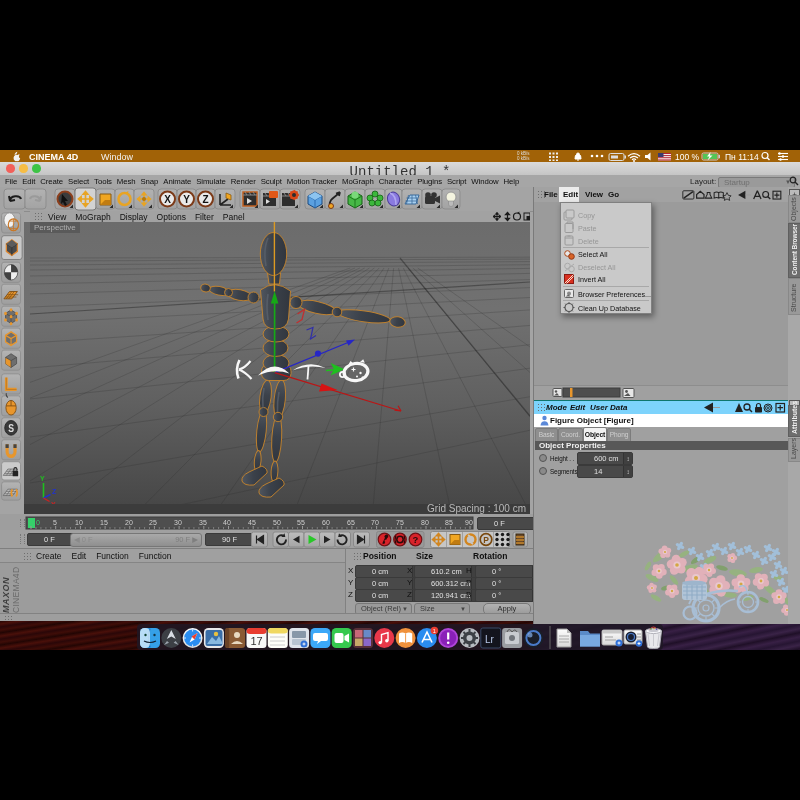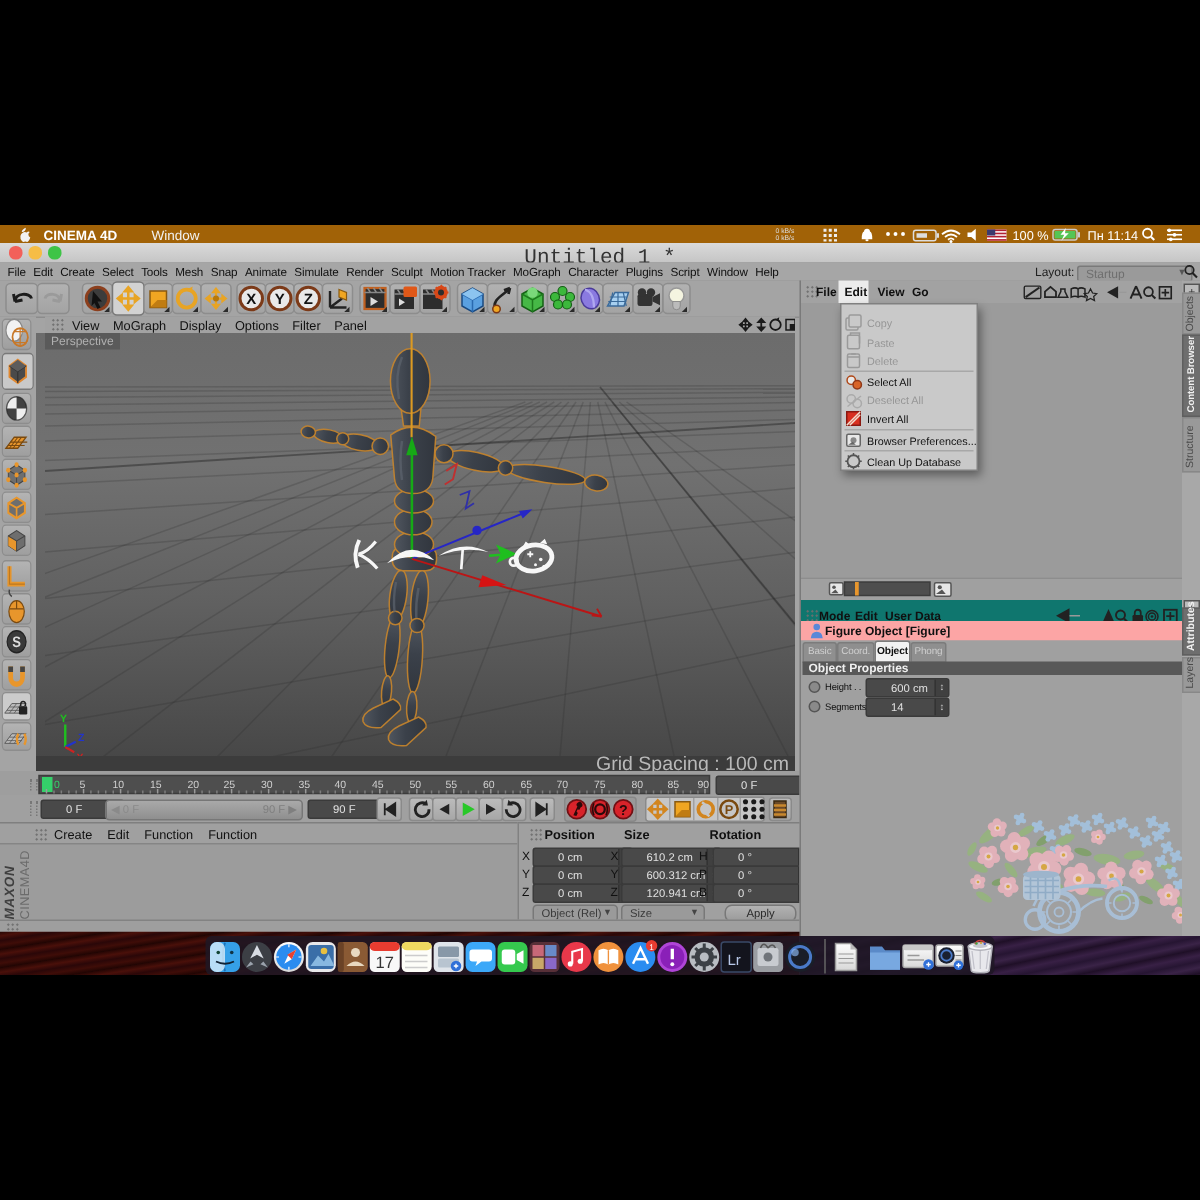--- a/index.html
+++ b/index.html
@@ -433,21 +433,21 @@
         <line x1="13.5" y1="276" x2="20.5" y2="272.5" stroke="#2233cc" stroke-width="1.4"></line>
         <text x="22" y="272" fill="#2233cc">Z</text>
         <line x1="13.5" y1="276" x2="19.5" y2="279.5" stroke="#cc2222" stroke-width="1.4"></line>
         <text x="21" y="285" fill="#cc2222">X</text>
       </g>
     </svg>
 
     <div class="abs" style="left:6px;top:0px;background:#5a5a5a;color:#b0b0b0;font-size:8px;padding:1px 4px;">Perspective</div>
   </div>
 
-  <div class="abs" style="left:24px;top:354px;width:506px;height:10px;background:#3c3c3c;color:#b9b9b9;font-size:13px;line-height:10px;">
+  <div class="abs" style="left:24px;top:354px;width:506px;height:10px;background:#3c3c3c;color:#b9b9b9;font-size:10px;line-height:10px;">
     <span style="position:absolute;right:4px;">Grid Spacing : 100 cm</span>
   </div>
 
   <div class="abs" style="left:0;top:364px;width:533px;height:16px;background:#9e9e9e;" id="timeline">
     <div class="abs" style="left:20px;top:5px;width:3px;height:8px;border-left:1px dotted #777;border-right:1px dotted #777;"></div>
     <svg width="533" height="16" style="position:absolute;left:0;top:0;">
       <rect x="26" y="3" width="447" height="12" fill="#4e4e4e" stroke="#3c3c3c"></rect>
       <rect x="28" y="4" width="7" height="10" fill="#35d06a"></rect>
       <g font-family="Liberation Sans" font-size="7" fill="#cfcfcf">
         <text x="36" y="11" fill="#35d06a">0</text>
@@ -720,41 +720,41 @@
           <circle cx="22" cy="5.5" r="1.2" fill="#555"></circle>
           <path d="M20 9.5 l3 -2.5 2 2.5 z" fill="#555"></path>
         <rect x="29" y="2" width="57" height="9" fill="#4e4e4e" stroke="#3c3c3c"></rect>
         <rect x="36" y="2" width="2.5" height="9" fill="#e8962c"></rect>
         <rect x="89" y="2.5" width="11" height="9" rx="1" fill="#e6e6e6" stroke="#555"></rect>
           <circle cx="92.5" cy="5.5" r="1.4" fill="#555"></circle>
           <path d="M90 10 l4 -3 2.5 3 z" fill="#555"></path>
       </svg>
     </div>
 
-    <div class="abs" style="left:0;top:213px;width:255px;height:13px;background:#0f766e;border-top:4px solid #0f766e;border-bottom:1px solid #8d8d8d;">
+    <div class="abs" style="left:0;top:213px;width:255px;height:13px;background:#7dd3fc;border-top:1px solid #0f766e;border-bottom:1px solid #8d8d8d;font-style:italic;">
       <div class="handle abs" style="left:3px;top:2px;"></div>
       <span class="abs tx" style="left:12px;top:2px;font-size:8px;font-weight:bold;">Mode</span>
       <span class="abs tx" style="left:36px;top:2px;font-size:8px;font-weight:bold;">Edit</span>
       <span class="abs tx" style="left:56px;top:2px;font-size:8px;font-weight:bold;">User Data</span>
       <svg width="85" height="13" style="position:absolute;left:168px;top:0;">
         <path d="M2 6.5 l9 -5 v10 z" fill="#222"></path>
           <path d="M11 6.5 l7 0" stroke="#999" stroke-width="1"></path>
         <path d="M33 11 l4 -9 4 9 z" fill="#222"></path>
         <circle cx="45" cy="6" r="3" fill="none" stroke="#222" stroke-width="1.3"></circle>
           <line x1="47.3" y1="8.3" x2="50" y2="11" stroke="#222" stroke-width="1.5"></line>
         <rect x="53" y="6" width="7" height="5.5" rx="0.8" fill="#222"></rect>
           <path d="M54.5 6 v-1.5 a2 2 0 0 1 4 0 v1.5" stroke="#222" stroke-width="1.2" fill="none"></path>
         <circle cx="66" cy="7" r="4" fill="none" stroke="#222" stroke-width="1"></circle>
           <circle cx="66" cy="7" r="2.4" fill="none" stroke="#222" stroke-width="1"></circle>
           <circle cx="66" cy="7" r="0.9" fill="#222"></circle>
         <rect x="74" y="2.5" width="8.5" height="8.5" fill="none" stroke="#222" stroke-width="1.2"></rect>
           <path d="M78.2 4 v5.5 M75.5 6.7 h5.5" stroke="#222" stroke-width="1.2"></path>
       </svg>
     </div>
-    <div class="abs" style="left:0;top:227px;width:255px;height:13px;background:#fca5a5;">
+    <div class="abs" style="left:0;top:227px;width:255px;height:13px;background:#ffffff;">
       <svg width="14" height="13" style="position:absolute;left:5px;top:1px;">
         <circle cx="5.5" cy="3" r="2.2" fill="#5a88d8"></circle>
         <path d="M1.5 10.5 q0.4 -4.3 4 -4.3 q3.6 0 4 4.3 z" fill="#5a88d8"></path>
       </svg>
       <span class="abs tx" style="left:16px;top:2px;font-size:8px;font-weight:bold;">Figure Object [Figure]</span>
     </div>
 
     <div class="abs" style="left:0;top:240px;width:255px;height:13px;background:#a0a0a0;">
       <div class="abs" style="left:1px;top:1px;width:21px;height:12px;background:#8f8f8f;border:1px solid #7c7c7c;border-radius:2px 2px 0 0;color:#cfcfcf;font-size:6.6px;letter-spacing:-0.1px;text-align:center;line-height:12px;">Basic</div>
       <div class="abs" style="left:24px;top:1px;width:23px;height:12px;background:#8f8f8f;border:1px solid #7c7c7c;border-radius:2px 2px 0 0;color:#cfcfcf;font-size:6.6px;letter-spacing:-0.1px;text-align:center;line-height:12px;">Coord.</div>

